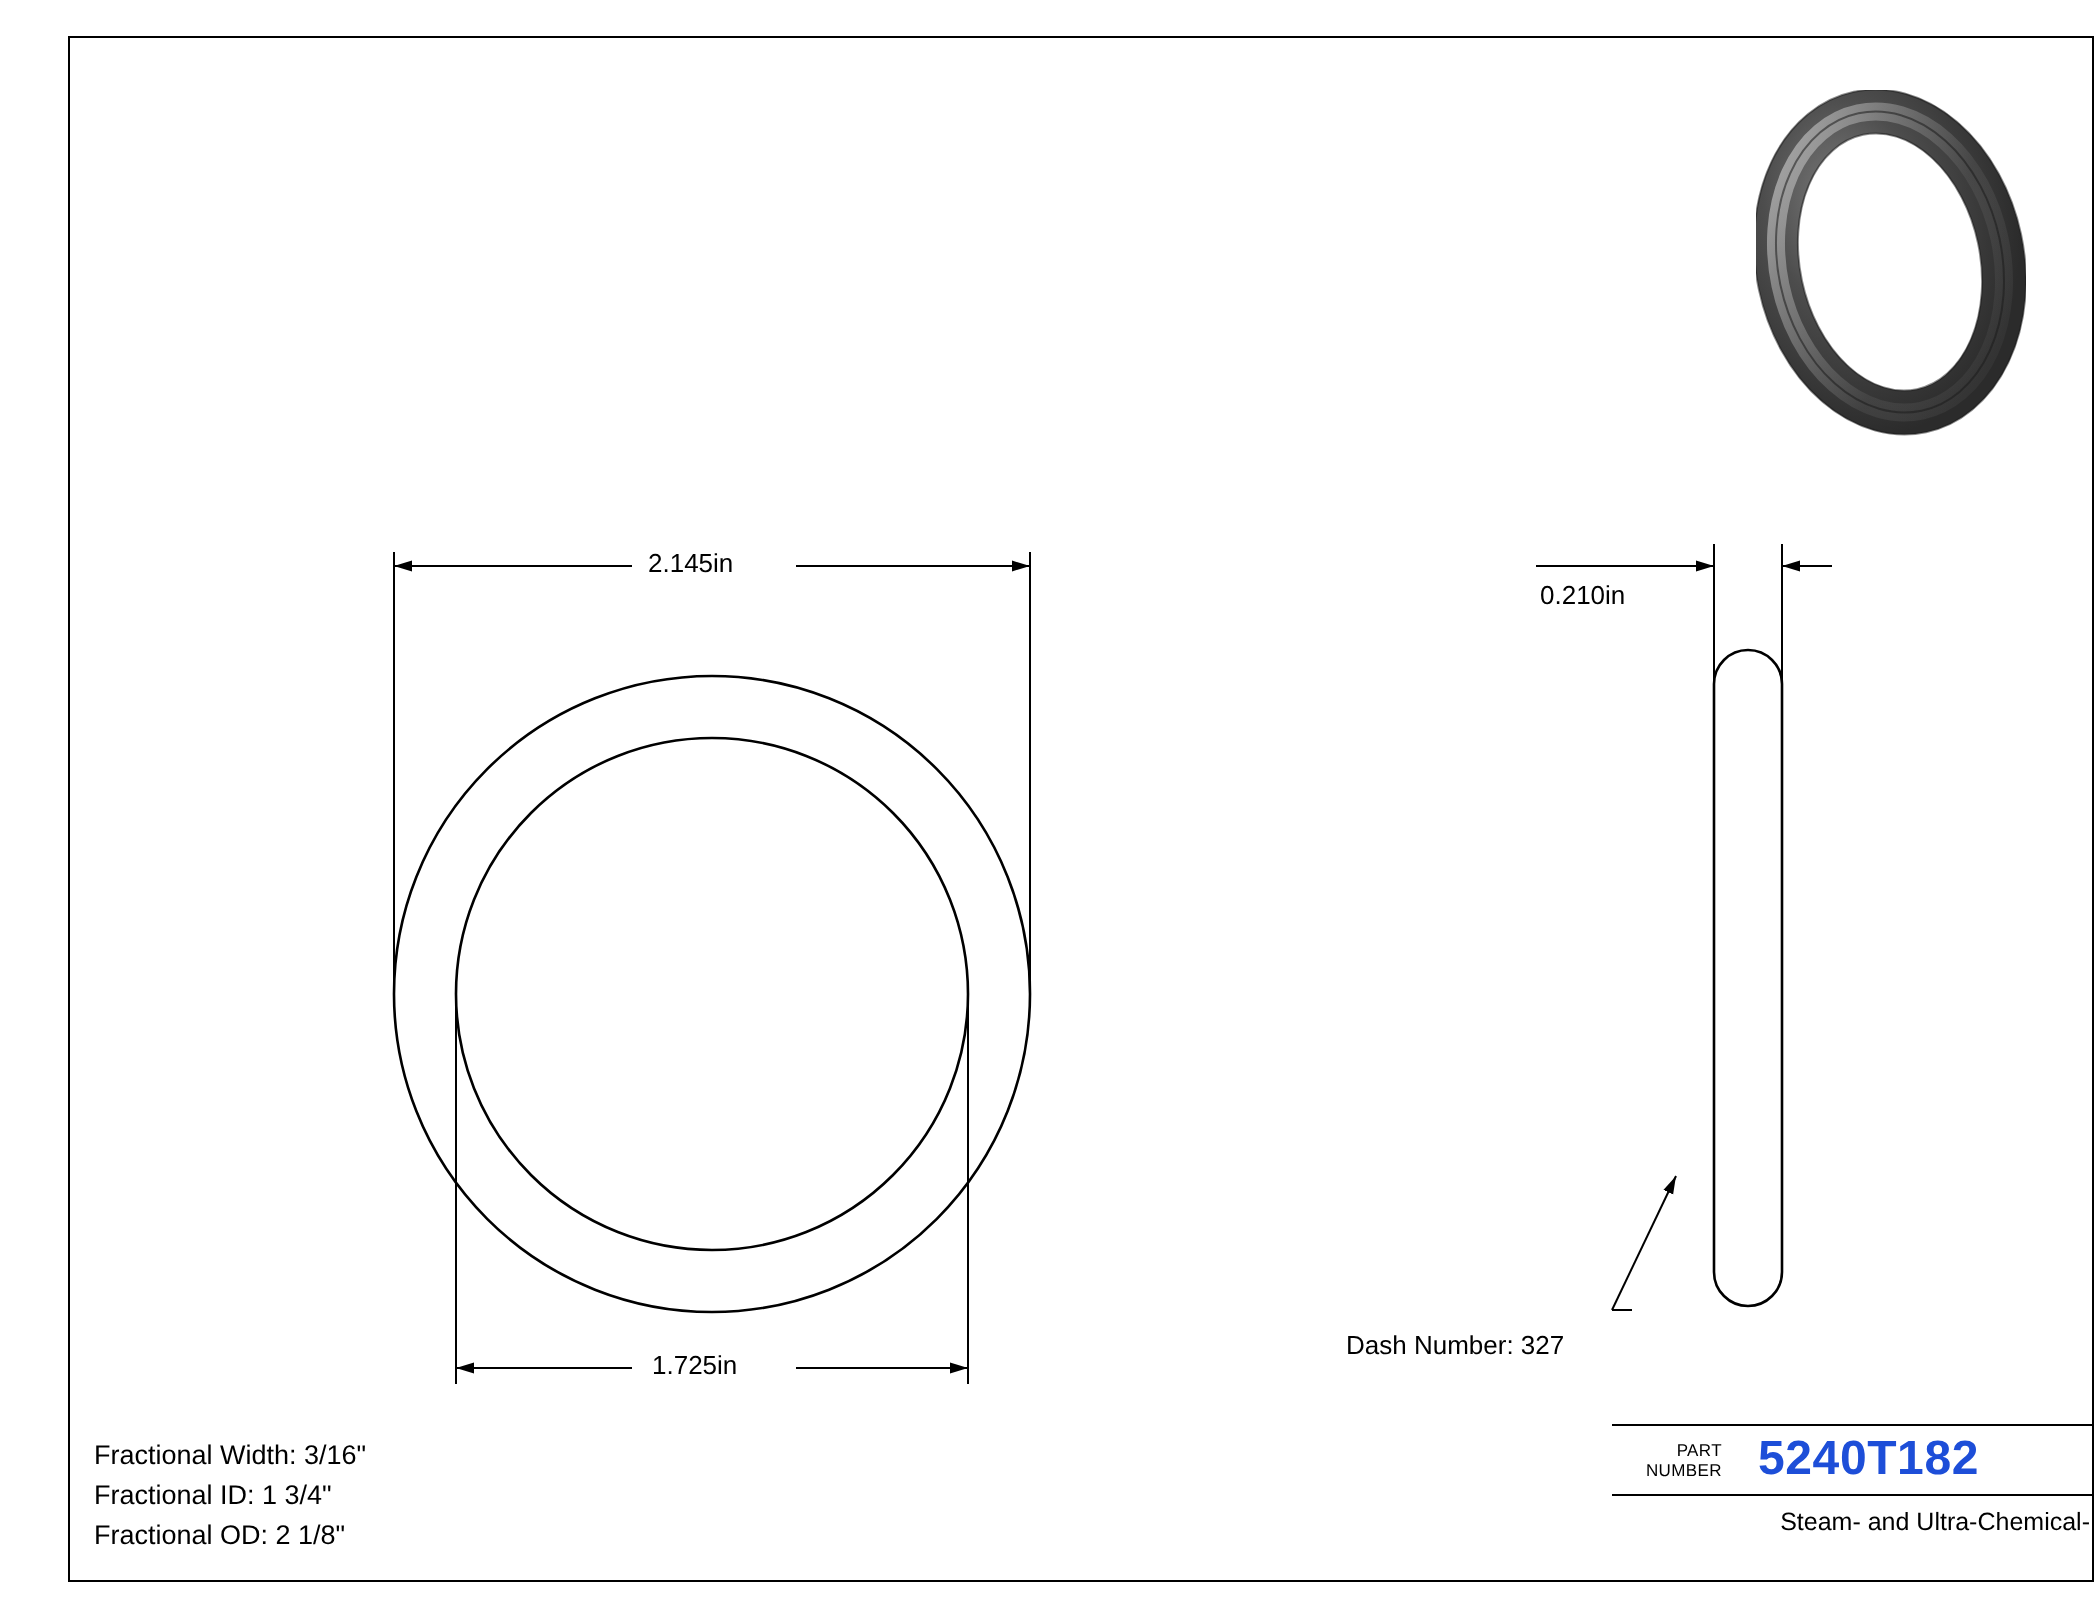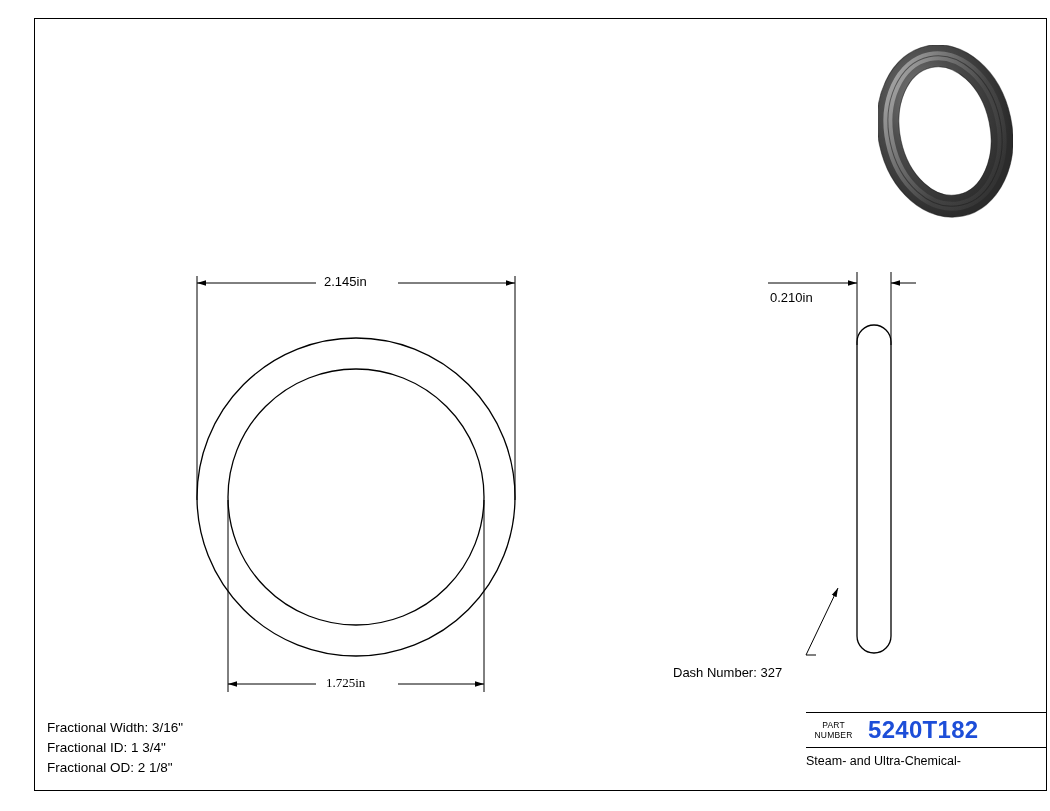--- a/index.html
+++ b/index.html
@@ -75,34 +75,35 @@
   .tb-top {
     display: flex;
     align-items: center;
     height: 34px;
     border-bottom: 1px solid #000000;
   }
   .tb-label {
     width: 55px;
     font-size: 8.5px;
     line-height: 10px;
-    text-align: center;
-    padding-right: 7px;
+    text-align: right;
+    padding-right: 18px;
     color: #000000;
     letter-spacing: 0.2px;
   }
   .tb-partno {
     font-size: 24px;
     font-weight: bold;
     letter-spacing: 0.3px;
     color: #1d4ed8;
   }
   .tb-desc {
     padding-top: 5px;
     padding-right: 2px;
+    text-align: right;
     font-size: 12.5px;
     line-height: 16px;
     color: #000000;
   }
 
   
   .photo {
     position: absolute;
     left: 862px;
     top: 45px;
@@ -166,21 +167,21 @@
     </g>
 
     <g>
       <line x1="790" y1="655" x2="822" y2="588" stroke="#000000" stroke-width="1" marker-end="url(#arrowL)"></line>
       <line x1="790" y1="655" x2="800" y2="655" stroke="#000000" stroke-width="1"></line>
     </g>
   </svg>
 
   <div class="dim-text" style="left:308px; top:274px;">2.145in</div>
 
-  <div class="dim-text" style="left:310px; top:675px;font-family:Liberation Serif, serif;">1.725in</div>
+  <div class="dim-text" style="left:310px; top:675px;">1.725in</div>
 
   <div class="dim-text" style="left:754px; top:274px;margin-top:16px;">0.210in</div>
 
   <div class="dim-text" style="left:657px; top:645px;margin-top:20px;">Dash Number: 327</div>
 
   <svg class="photo" viewBox="0 0 135 175">
     <defs>
       <radialGradient id="ringShade" cx="35%" cy="28%" r="78%">
         <stop offset="0%" stop-color="#7d7d7d"></stop>
         <stop offset="45%" stop-color="#4d4d4d"></stop>

